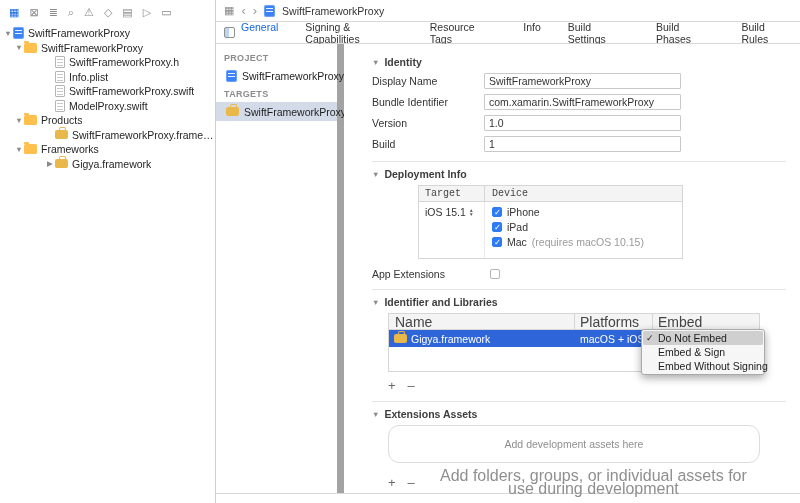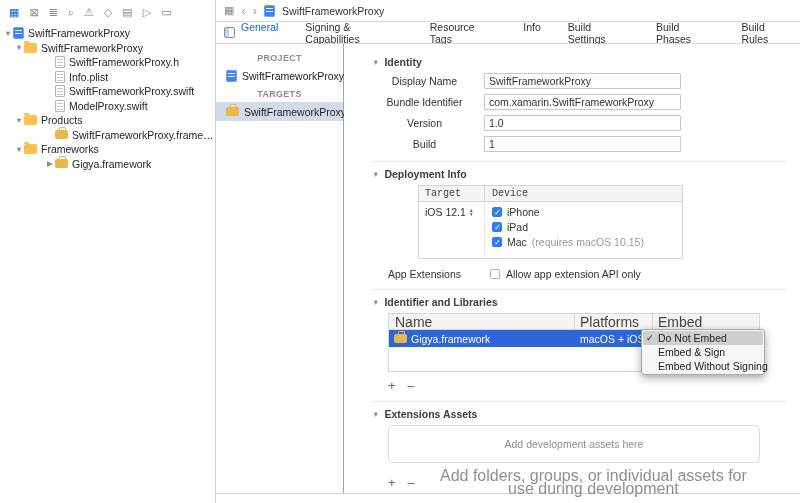--- a/index.html
+++ b/index.html
@@ -38,33 +38,33 @@
   .chev { color:#9a9a9a; font-size:13px; line-height:10px; }
   .tab-bar { height:22px; border-bottom:1px solid #d9d9d9; display:flex; align-items:center; font-size:10.5px; color:#333; padding:0 8px; }
   .pane-ic { width:11px; height:11px; border:1px solid #8f8f8f; border-radius:2px; background:linear-gradient(90deg,#bcd4f5 0 4px,#fff 4px); margin-right:6px; flex:none; }
   .tabs { flex:1; display:flex; justify-content:center; gap:27px; }
   .tab { cursor:default; }
   .tab.selected { color:#1667e0; }
 
   .content { flex:1; display:flex; min-height:0; }
 
   
-  .proj-panel { width:128px; min-width:128px; border-right:1px solid #a3a3a3; font-size:10.5px; padding-top:5px; background:#fff;text-align:center; }
+  .proj-panel { width:128px; min-width:128px; border-right:7px solid #a3a3a3; font-size:10.5px; padding-top:5px; background:#fff; }
   .panel-h { color:#8c8c8c; font-size:9px; font-weight:bold; letter-spacing:.3px; padding:4px 8px 3px; }
   .panel-row { height:19px; display:flex; align-items:center; padding-left:10px; gap:5px; }
   .panel-row.selected { background:#d4dbe8; }
 
   
   .settings { flex:1; background:#fff; font-size:10.5px; color:#333; padding:6px 14px 0 28px; position:relative; min-width:0; }
   .sec-h { display:flex; align-items:center; gap:5px; font-weight:bold; color:#3d3d3d; margin:6px 0 5px; }
   .sec-h .tri { font-size:7.5px; color:#8a8a8a; font-weight:normal; }
   hr.sep { border:none; border-top:1px solid #e4e4e4; margin:9px 0 0; }
 
   .form-row { display:flex; align-items:center; margin-bottom:5px; }
-  .form-label { width:105px; text-align:center; margin-right:7px; color:#333; flex:none; }
+  .form-label { width:105px; text-align:left; margin-right:7px; color:#333; flex:none; }
   .tfield { width:197px; height:16px; border:1px solid #c9c9c9; border-radius:1px; font-size:10.5px; padding:0 4px; color:#333; font-family:"Liberation Sans",sans-serif; }
 
   
   .dep-table { margin:4px 0 0 46px; width:265px; border:1px solid #d6d6d6; }
   .dep-head { display:flex; background:#f4f4f4; border-bottom:1px solid #d6d6d6; height:16px; align-items:center; font-size:10px; color:#444;font-family:Liberation Mono, monospace; }
   .dep-head .c1 { width:66px; padding-left:6px; border-right:1px solid #d6d6d6; height:100%; display:flex; align-items:center; }
   .dep-head .c2 { padding-left:7px; }
   .dep-body { display:flex; min-height:56px; }
   .col-target { width:66px; padding:4px 0 0 6px; border-right:1px solid #eaeaea; }
   .col-device { flex:1; padding:4px 0 4px 7px; }
@@ -96,21 +96,21 @@
 
   .menu { position:absolute; left:253px; top:16px; width:124px; background:#f6f6f6; border:1px solid #a9a9a9; border-radius:3px; box-shadow:0 3px 9px rgba(0,0,0,.35); font-size:10.5px; color:#222; padding:1px; z-index:5; }
   .menu-item { height:14px; display:flex; align-items:center; padding:0 5px 0 3px; gap:3px; border-radius:2px; white-space:nowrap; }
   .menu-item .chk { width:9px; font-size:9px; flex:none; }
   .menu-item.hl { background:#cfcfcf; }
 
   .plusminus { display:flex; gap:12px; margin:7px 0 0 16px; color:#666; font-size:13px; line-height:13px; align-items:center; }
   .plusminus span { cursor:default; }
 
   
-  .da-box { margin:3px 0 0 16px; width:372px; height:38px; border:1px solid #dcdcdc; border-radius:5px; display:flex; align-items:center; justify-content:center; color:#8f8f8f; }
+  .da-box { margin:3px 0 0 16px; width:372px; height:38px; border:1px solid #dcdcdc; border-radius:11px; display:flex; align-items:center; justify-content:center; color:#8f8f8f; }
   .da-footer { margin:6px 0 0 16px; width:372px; display:flex; align-items:center; color:#666; font-size:13px; line-height:13px; gap:12px; }
   .da-hint { flex:1; text-align:center; color:#8f8f8f; font-size:16px; }
 
   .bottom-bar { height:10px; border-top:1px solid #d9d9d9; background:#fff; }
 </style>
 </head>
 <body>
 
 <div class="app">
 
@@ -248,21 +248,21 @@
           <span>Deployment Info</span>
         </div>
         <div class="dep-table">
           <div class="dep-head">
             <span class="c1">Target</span>
             <span class="c2">Device</span>
           </div>
           <div class="dep-body">
             <div class="col-target">
               <span class="popup">
-                <span>iOS 12.1</span>
+                <span>iOS 15.1</span>
                 <span class="ud">
                     <span>▲</span>
                     <span>▼</span>
                   </span>
               </span>
             </div>
             <div class="col-device">
               <div class="dev-row">
                 <span class="cb checked"></span>
                 <span>iPhone</span>
@@ -275,21 +275,20 @@
                 <span class="cb checked"></span>
                 <span>Mac</span>
                 <span class="note">(requires macOS 10.15)</span>
               </div>
             </div>
           </div>
         </div>
         <div class="appext-row">
           <span class="form-label">App Extensions</span>
           <span class="cb"></span>
-          <span>Allow app extension API only</span>
         </div>
 
         <hr class="sep">
 
         <div class="sec-h">
           <span class="tri">▼</span>
           <span>Identifier and Libraries</span>
         </div>
         <div class="fw-wrap">
           <div class="fw-table">

